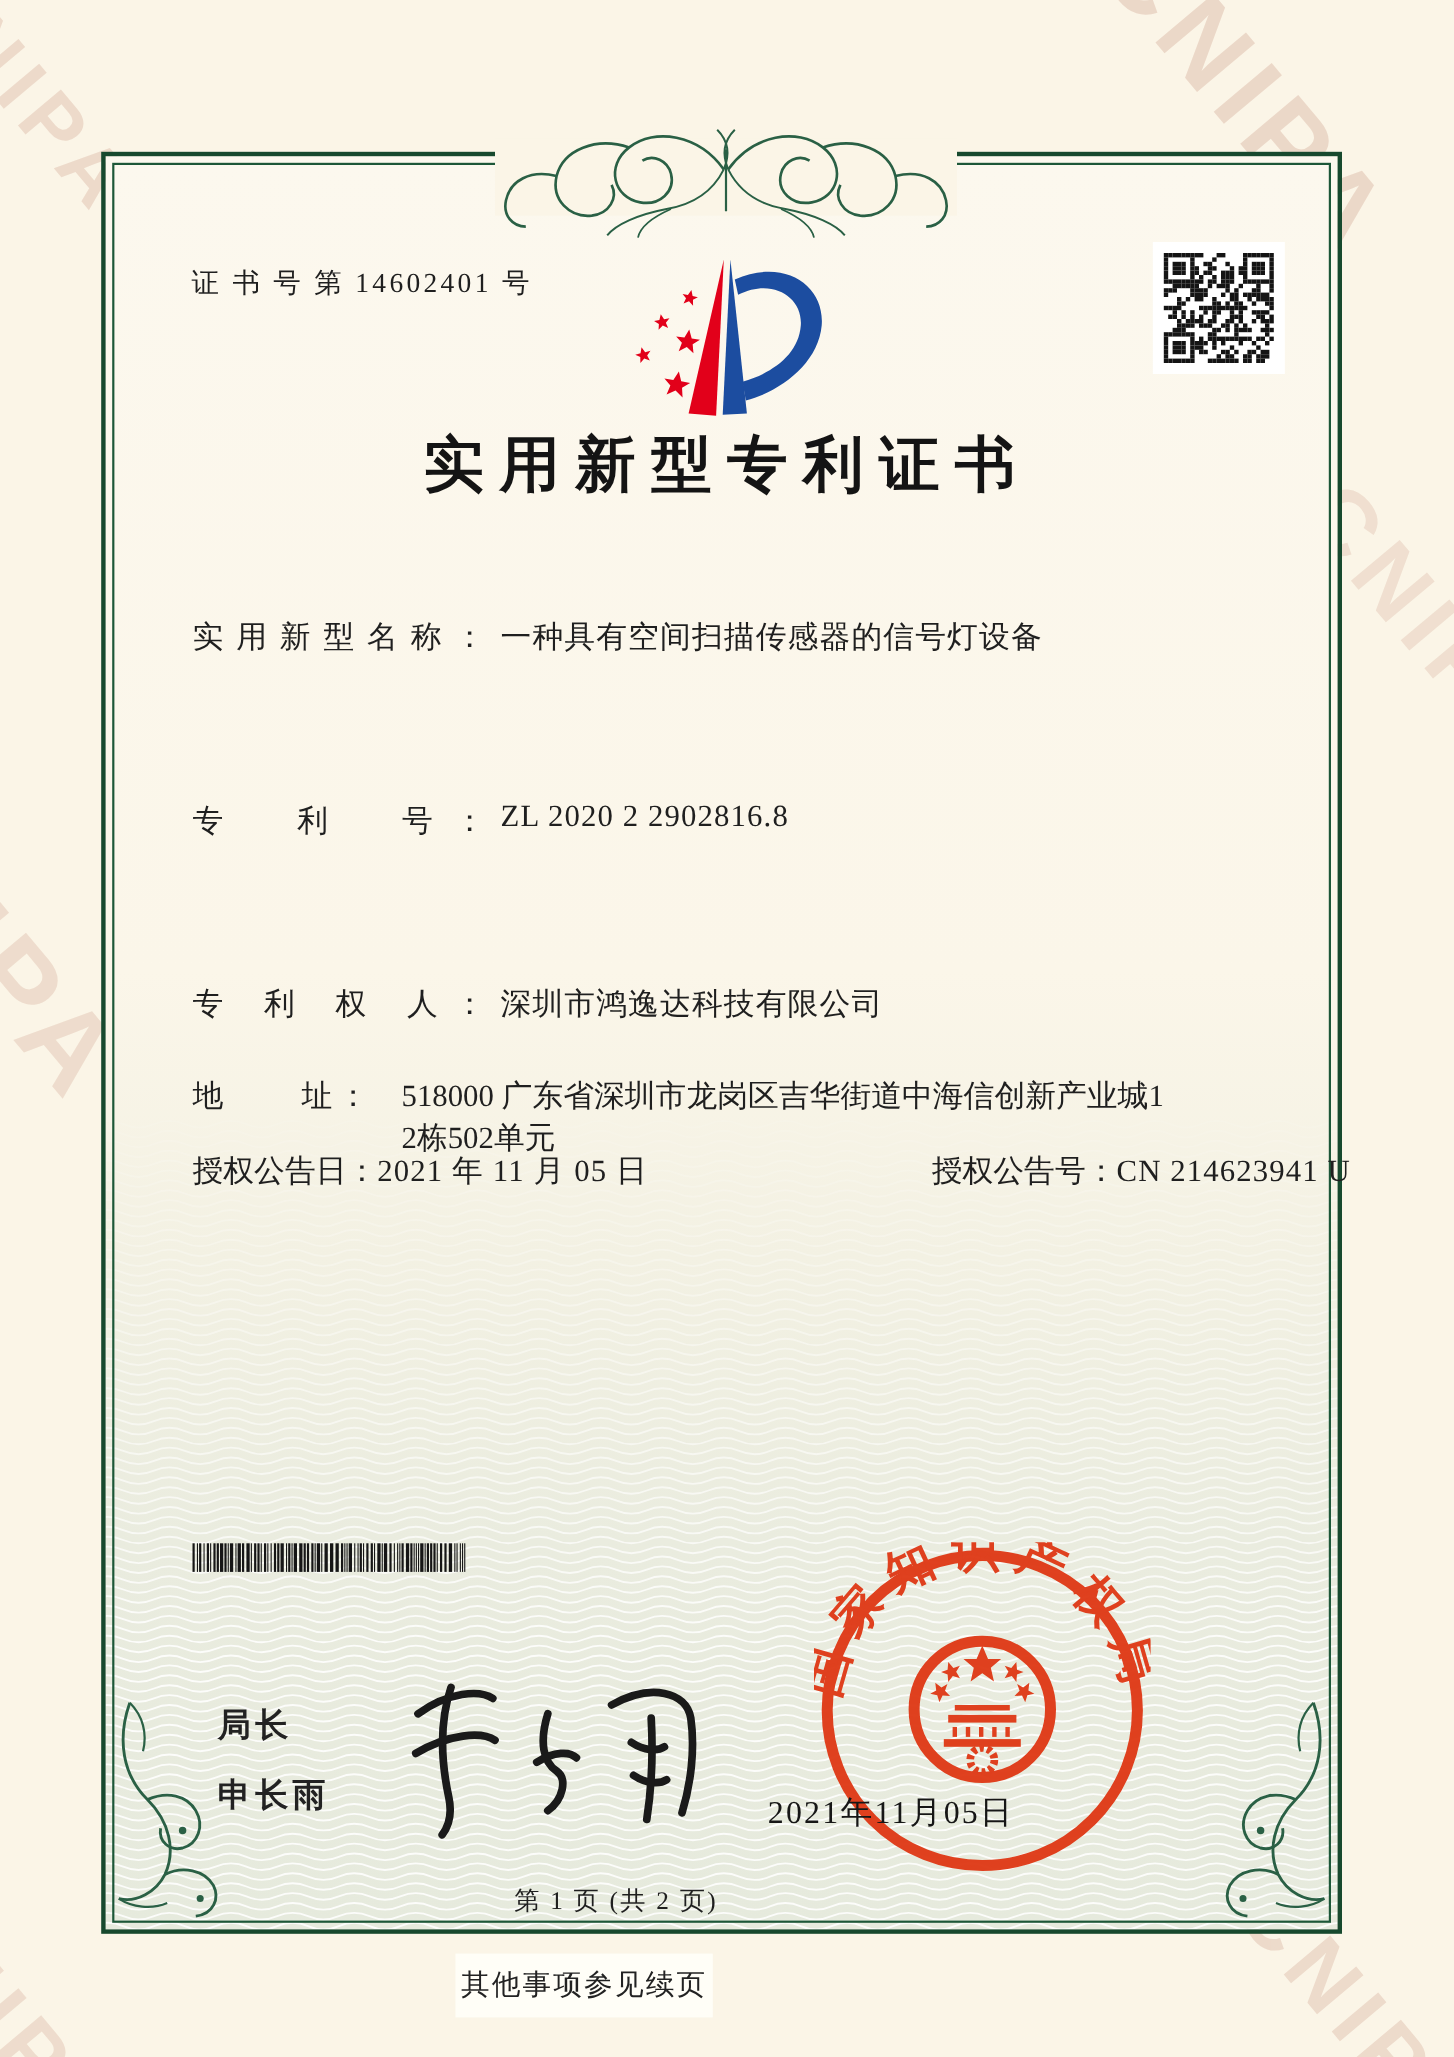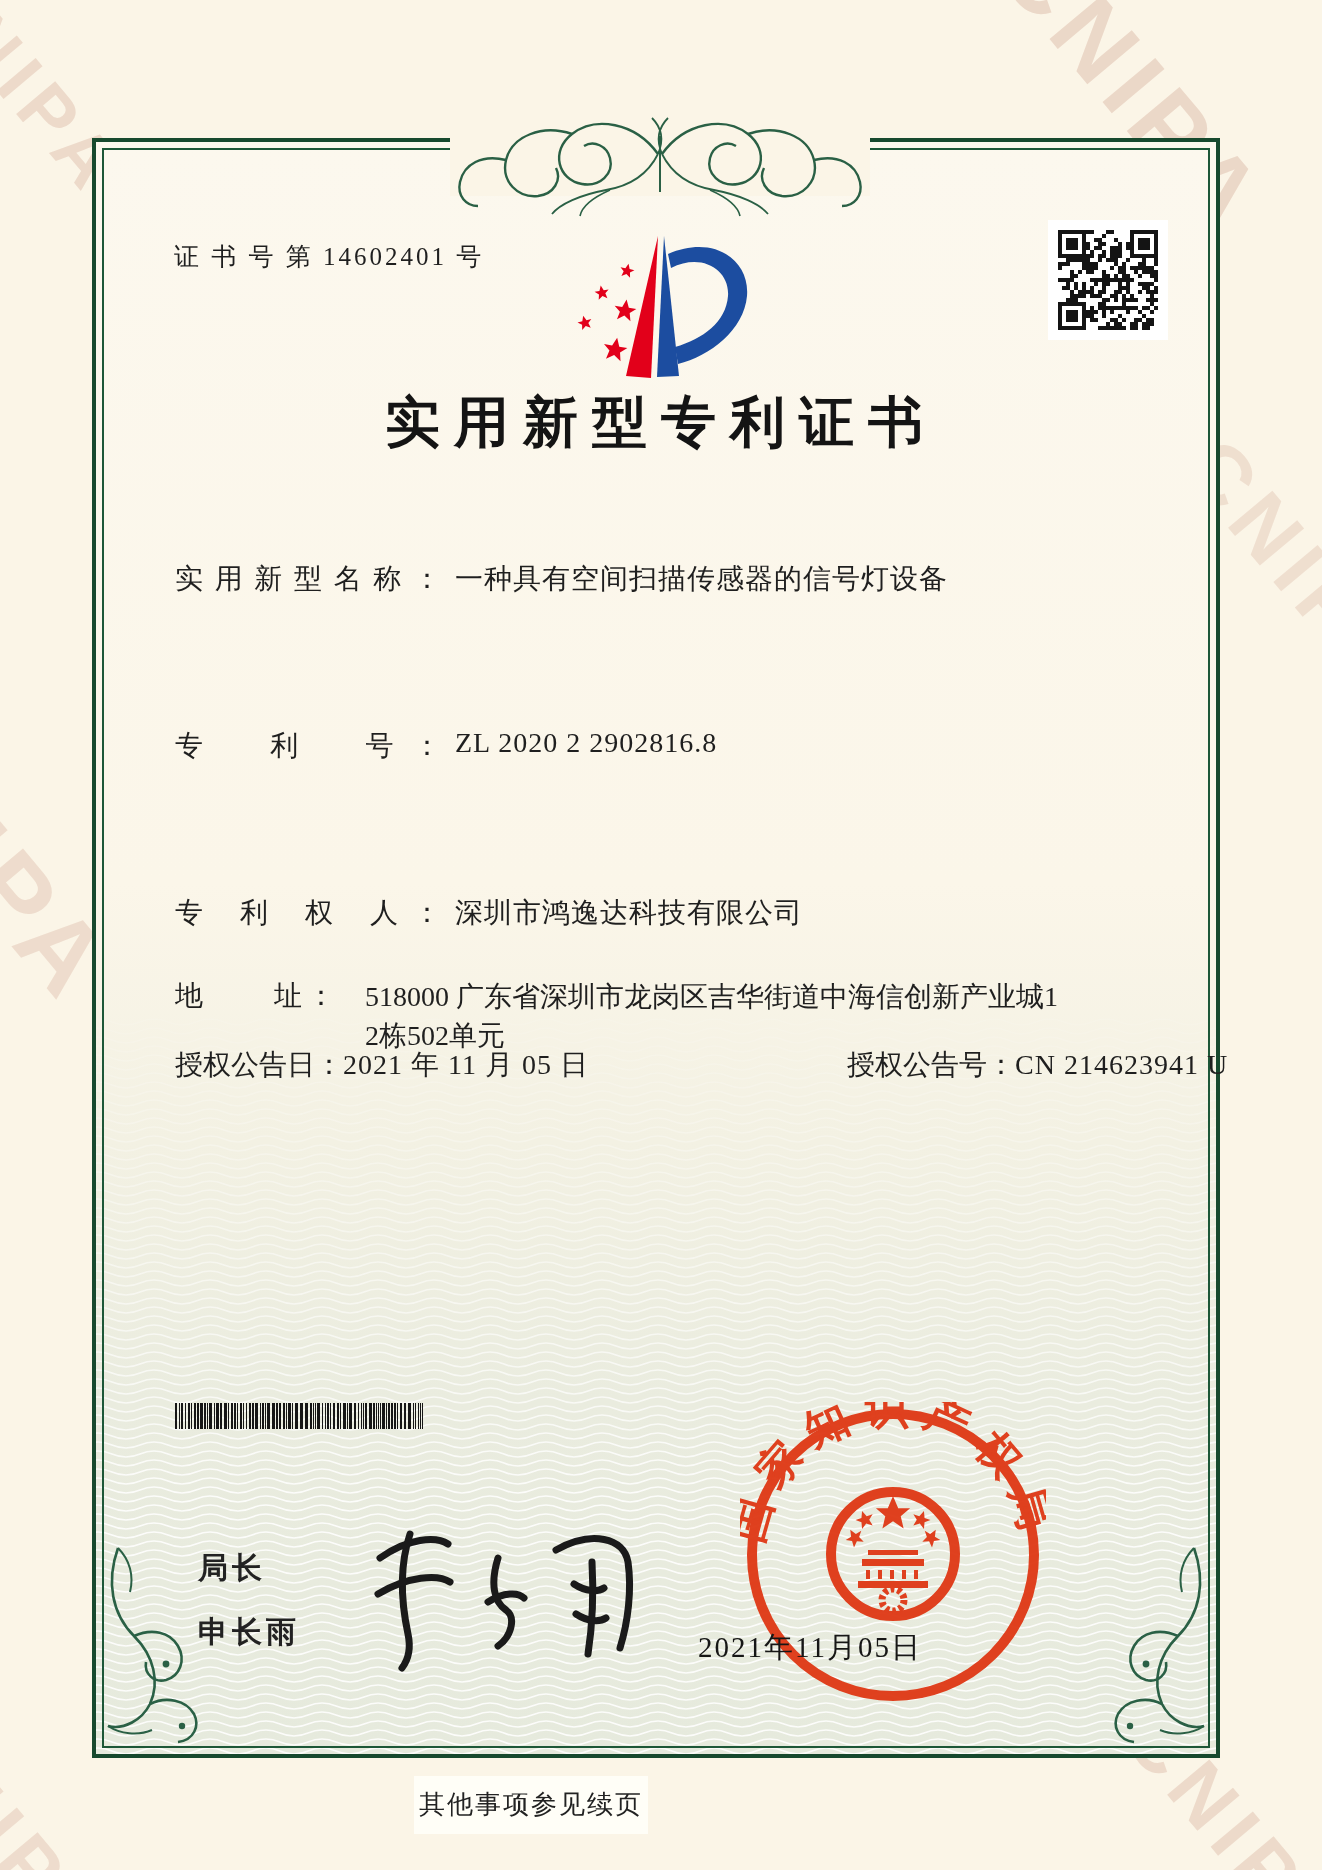--- a/index.html
+++ b/index.html
@@ -716,17 +716,18 @@
         <rect x="138" y="168" width="4" height="9"></rect>
       <rect x="150" y="168" width="4" height="9"></rect>
         <rect x="162" y="168" width="4" height="9"></rect>
       <rect x="174" y="168" width="4" height="9"></rect>
       <rect x="118" y="179" width="70" height="7"></rect>
       <circle cx="153" cy="198" r="11" fill="none" stroke="#df3a17" stroke-width="7" stroke-dasharray="4 3"></circle>
     </g>
   </svg>
   <div class="seal-date">2021年11月05日</div>
 
+  <div class="pageno">第 1 页 (共 2 页)</div>
   <div class="notebox">
     <div class="note">其他事项参见续页</div>
   </div>
 
 </div>
 
 </body></html>

